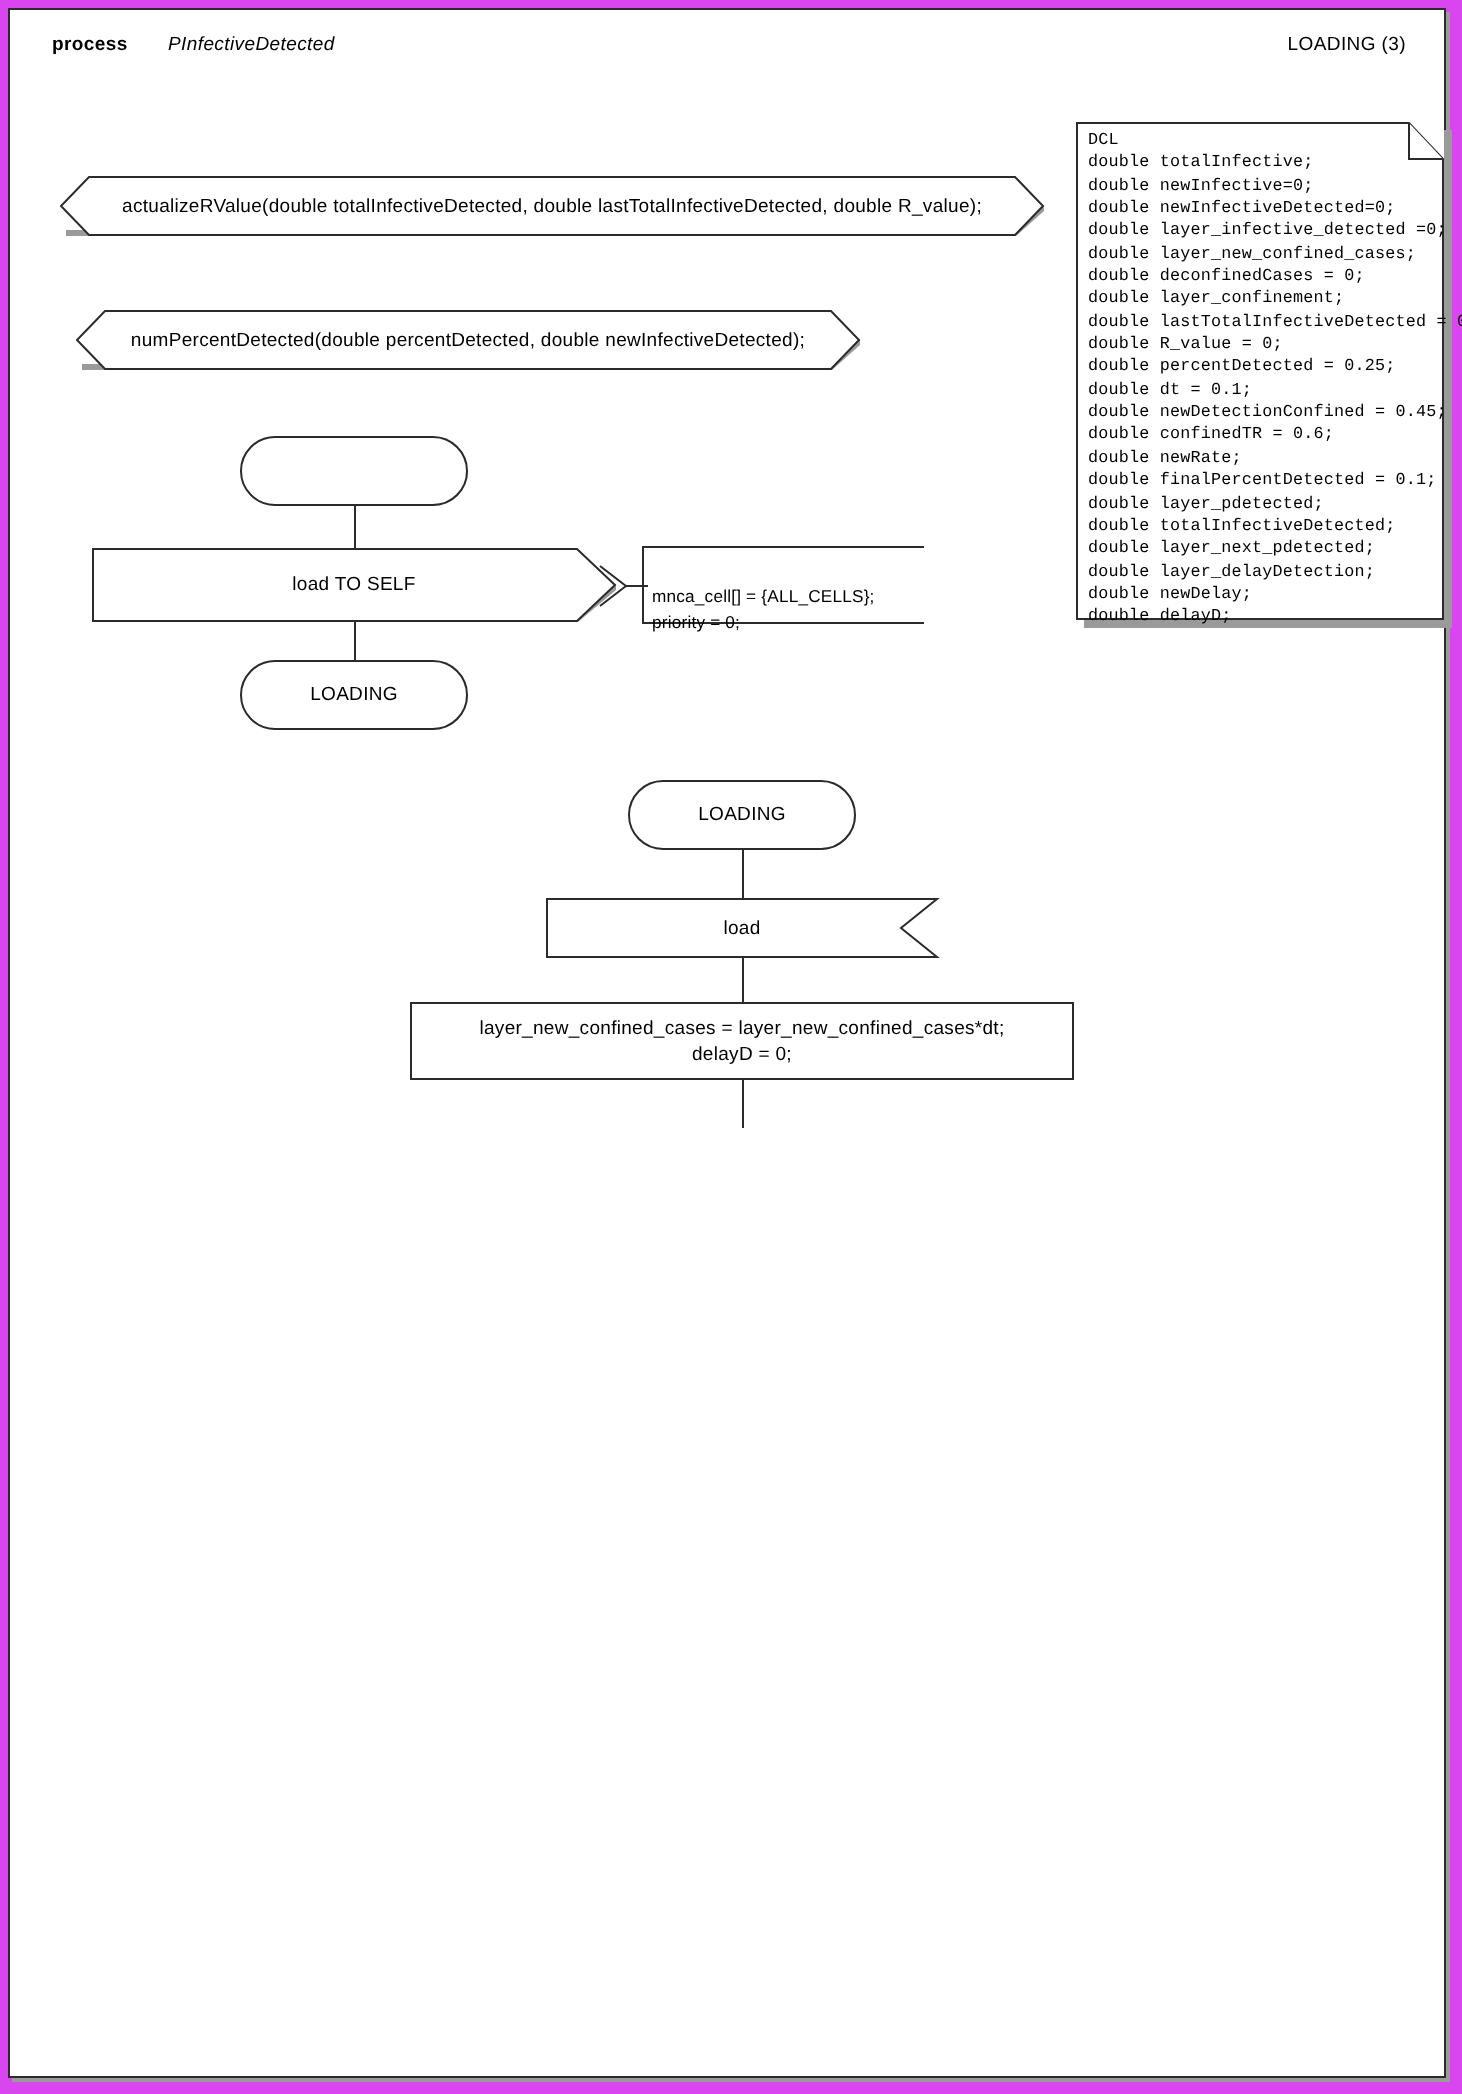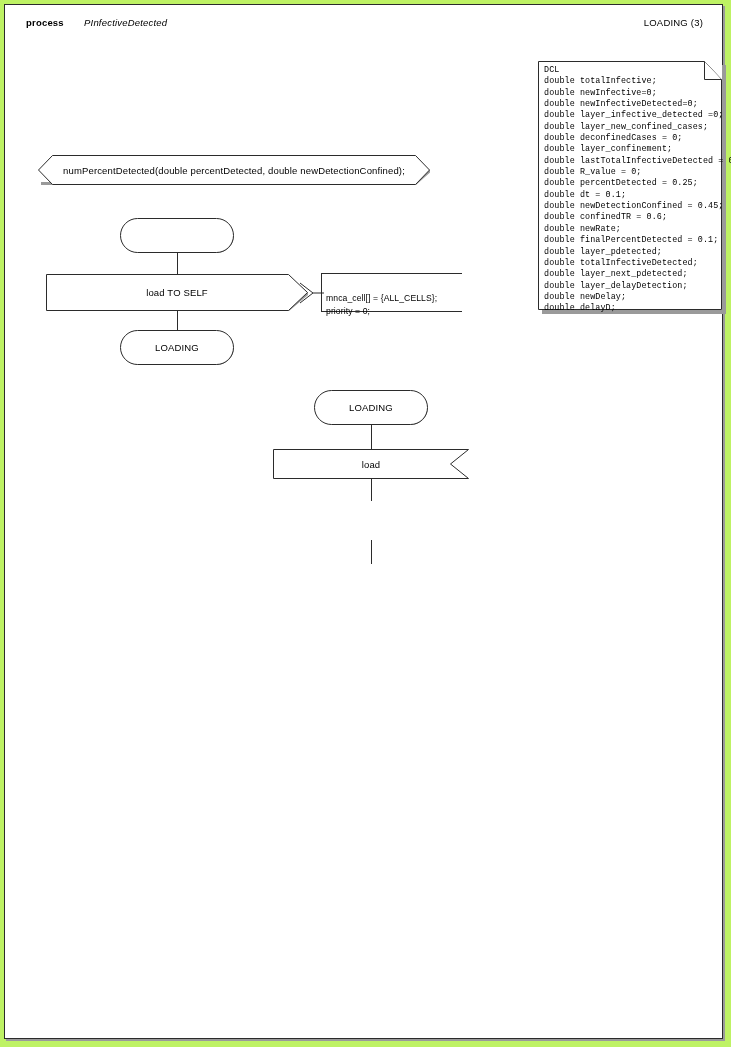--- a/index.html
+++ b/index.html
@@ -8,21 +8,21 @@
     background: #ffffff;
   }
   body {
     font-family: "Liberation Sans", sans-serif;
     color: #000000;
   }
   #page {
     position: relative;
     width: 731px;
     height: 1047px;
-    background: #bef264;
+    background: #d946ef;
     overflow: hidden;
   }
   
   #frame {
     position: absolute;
     left: 4px;
     top: 4px;
     width: 719px;
     height: 1035px;
     border: 1px solid #2b2b2b;
@@ -173,27 +173,34 @@
 double newRate;
 double finalPercentDetected = 0.1;
 double layer_pdetected;
 double totalInfectiveDetected;
 double layer_next_pdetected;
 double layer_delayDetection;
 double newDelay;
 double delayD;</div>
   </div>
 
+  <div class="shape" style="left:30px; top:88px; width:492px; height:30px;">
+    <svg width="492" height="30" viewBox="0 0 492 30">
+      <path class="shadow" d="M3 30 L478 30 L492 17.5 L492 14.5 L477 27 L3 27 Z"></path>
+      <path class="stroke" d="M14.5 0.5 L477.5 0.5 L491.5 15 L477.5 29.5 L14.5 29.5 L0.5 15 Z"></path>
+    </svg>
+    <div class="lbl">actualizeRValue(double totalInfectiveDetected, double lastTotalInfectiveDetected, double R_value);</div>
+  </div>
 
   <div class="shape" style="left:38px; top:155px; width:392px; height:30px;">
     <svg width="392" height="30" viewBox="0 0 392 30">
       <path class="shadow" d="M3 30 L378 30 L392 17.5 L392 14.5 L377 27 L3 27 Z"></path>
       <path class="stroke" d="M14.5 0.5 L377.5 0.5 L391.5 15 L377.5 29.5 L14.5 29.5 L0.5 15 Z"></path>
     </svg>
-    <div class="lbl">numPercentDetected(double percentDetected, double newDetectionConfined);</div>
+    <div class="lbl">numPercentDetected(double percentDetected, double newInfectiveDetected);</div>
   </div>
 
   <div class="shape" style="left:120px; top:218px; width:114px; height:35px;">
     <svg width="114" height="35" viewBox="0 0 114 35">
       <path class="shadow" d="M17.5 35 L96.5 35 A17.5 17.5 0 0 0 114 17.5 L111 17.5 A14.5 14.5 0 0 1 96.5 32 L17.5 32 Z"></path>
       <rect class="stroke" x="0.5" y="0.5" width="113" height="34" rx="17" ry="17"></rect>
     </svg>
     <div class="lbl"></div>
   </div>
 
@@ -243,17 +250,25 @@
   <div class="shape" style="left:273px; top:449px; width:196px; height:30px;">
     <svg width="196" height="30" viewBox="0 0 196 30">
       <path class="shadow" d="M3 30 L196 30 L179 17.5 L179 14 L193 25 L3 25 Z" opacity="0"></path>
       <path class="stroke" d="M0.5 0.5 L195.5 0.5 L177.5 15 L195.5 29.5 L0.5 29.5 Z"></path>
     </svg>
     <div class="lbl" style="padding-right:19px;text-align:right;">load</div>
   </div>
 
   <div class="conn" style="left:371px; top:479px; height:22px;"></div>
 
+  <div class="shape" style="left:205px; top:501px; width:332px; height:39px;">
+    <svg width="332" height="39" viewBox="0 0 332 39">
+      <path class="shadow" d="M3 39 L332 39 L332 3 L329 3 L329 36 L3 36 Z"></path>
+      <rect class="stroke" x="0.5" y="0.5" width="331" height="38"></rect>
+    </svg>
+    <div class="lbl">layer_new_confined_cases = layer_new_confined_cases*dt;
+delayD = 0;</div>
+  </div>
 
   <div class="conn" style="left:371px; top:540px; height:24px;"></div>
 
 
 </div>
 
 </body></html>

